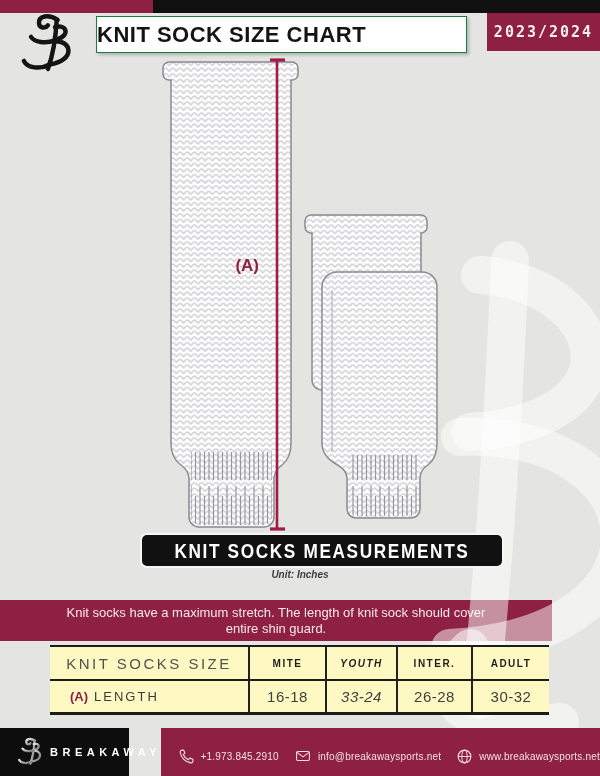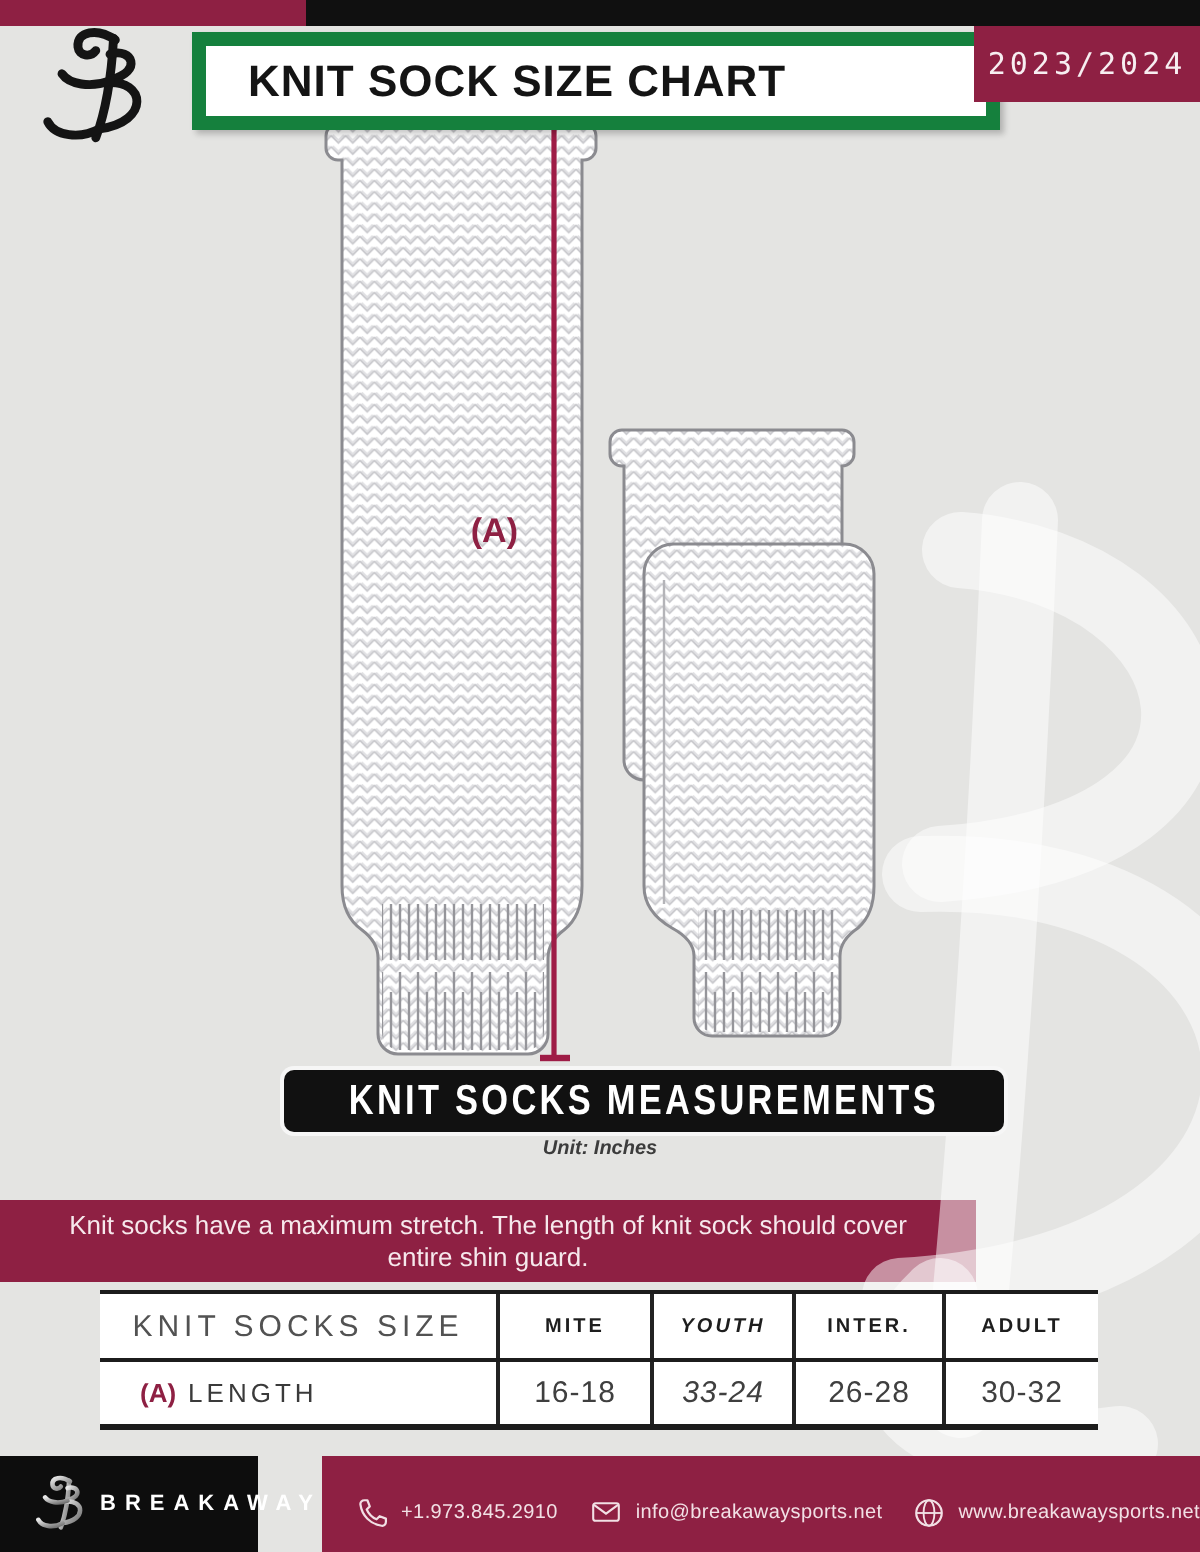--- a/index.html
+++ b/index.html
@@ -5,50 +5,50 @@
   html,body{margin:0;padding:0;}
   .page{
     position:relative; width:600px; height:776px; overflow:hidden;
     background:#e4e4e2; font-family:"Liberation Sans", sans-serif;
   }
   
   .strip-maroon{position:absolute;left:0;top:0;width:153px;height:13px;background:#8e2043;z-index:4;}
   .strip-black{position:absolute;left:153px;top:0;width:447px;height:13px;background:#101010;z-index:4;}
   .title-bar{
     position:absolute;left:96px;top:16px;width:369px;height:35px;background:#ffffff;
-    border:7px solid #15803d; box-shadow:2px 2px 3px rgba(0,0,0,.22);
-    display:flex;align-items:center;padding-left:21px;z-index:5;
+    border:1px solid #15803d; box-shadow:2px 2px 3px rgba(0,0,0,.22);
+    display:flex;align-items:center;z-index:5;
   }
   .title-bar .title{font-size:22px;font-weight:800;color:#141414;letter-spacing:.5px;white-space:nowrap;}
   .season-box{
     position:absolute;left:487px;top:13px;width:113px;height:38px;background:#8e2043;
     display:flex;align-items:center;justify-content:center;z-index:6;
   }
-  .season-box .season{font-family:"DejaVu Sans Mono", monospace;font-size:15px;font-weight:400;color:#f7eef1;letter-spacing:2px;}
+  .season-box .season{font-family:"DejaVu Sans Mono", monospace;font-size:15px;font-weight:700;color:#f7eef1;letter-spacing:2px;}
   .logo-header{position:absolute;left:14px;top:12px;z-index:7;}
   .logo-footer{position:absolute;left:16px;top:9px;}
   
   .watermark{position:absolute;left:0;top:0;z-index:2;pointer-events:none;}
   
   .socks{position:absolute;left:0;top:0;z-index:3;pointer-events:none;}
   
   .measure-banner{
     position:absolute;left:142px;top:535px;width:360px;height:31px;background:#111111;border-radius:5px;
     box-shadow:0 0 0 2px #f6f6f6; display:flex;align-items:center;justify-content:center;z-index:4;
   }
   .measure-banner .mb-text{color:#ffffff;font-weight:700;font-size:21px;letter-spacing:2px;transform:scaleX(.82);white-space:nowrap;}
   .unit-note{position:absolute;left:0;top:569px;width:600px;text-align:center;z-index:4;
     font-style:italic;font-weight:700;font-size:10px;color:#3c3c3c;}
   .note-banner{
-    position:absolute;left:0;top:600px;width:488px;height:41px;background:#8e2043;z-index:1;
+    position:absolute;left:0;top:600px;width:552px;height:41px;background:#8e2043;z-index:1;
     display:flex;flex-direction:column;align-items:center;justify-content:center;gap:1px;
   }
   .note-banner .note-line{color:#f6e8ec;font-size:13px;line-height:15px;}
   
-  .size-table{position:absolute;left:50px;top:645px;width:499px;background:#ffffff;z-index:4;}
+  .size-table{position:absolute;left:50px;top:645px;width:499px;background:#fef9c3;z-index:4;}
   .t-row{display:flex;}
   .t-head{border-top:2px solid #1c1c1c;border-bottom:2px solid #1c1c1c;height:32px;}
   .t-body{border-bottom:3px solid #1c1c1c;height:31px;}
   .t-cell{display:flex;align-items:center;justify-content:center;box-sizing:border-box;}
   .c0{width:198px;}
   .c1{width:77px;} .c2{width:71px;font-style:italic;} .c3{width:75px;} .c4{width:78px;}
   .c1,.c2,.c3,.c4{border-left:2px solid #222222;}
   .t-head .c0{font-size:15px;color:#525252;letter-spacing:2.5px;}
   .t-head .size-col{font-size:10px;font-weight:700;color:#1e1e1e;letter-spacing:1.5px;}
   .t-body .c0{justify-content:flex-start;padding-left:20px;font-size:13px;color:#3a3a3a;letter-spacing:2px;}

